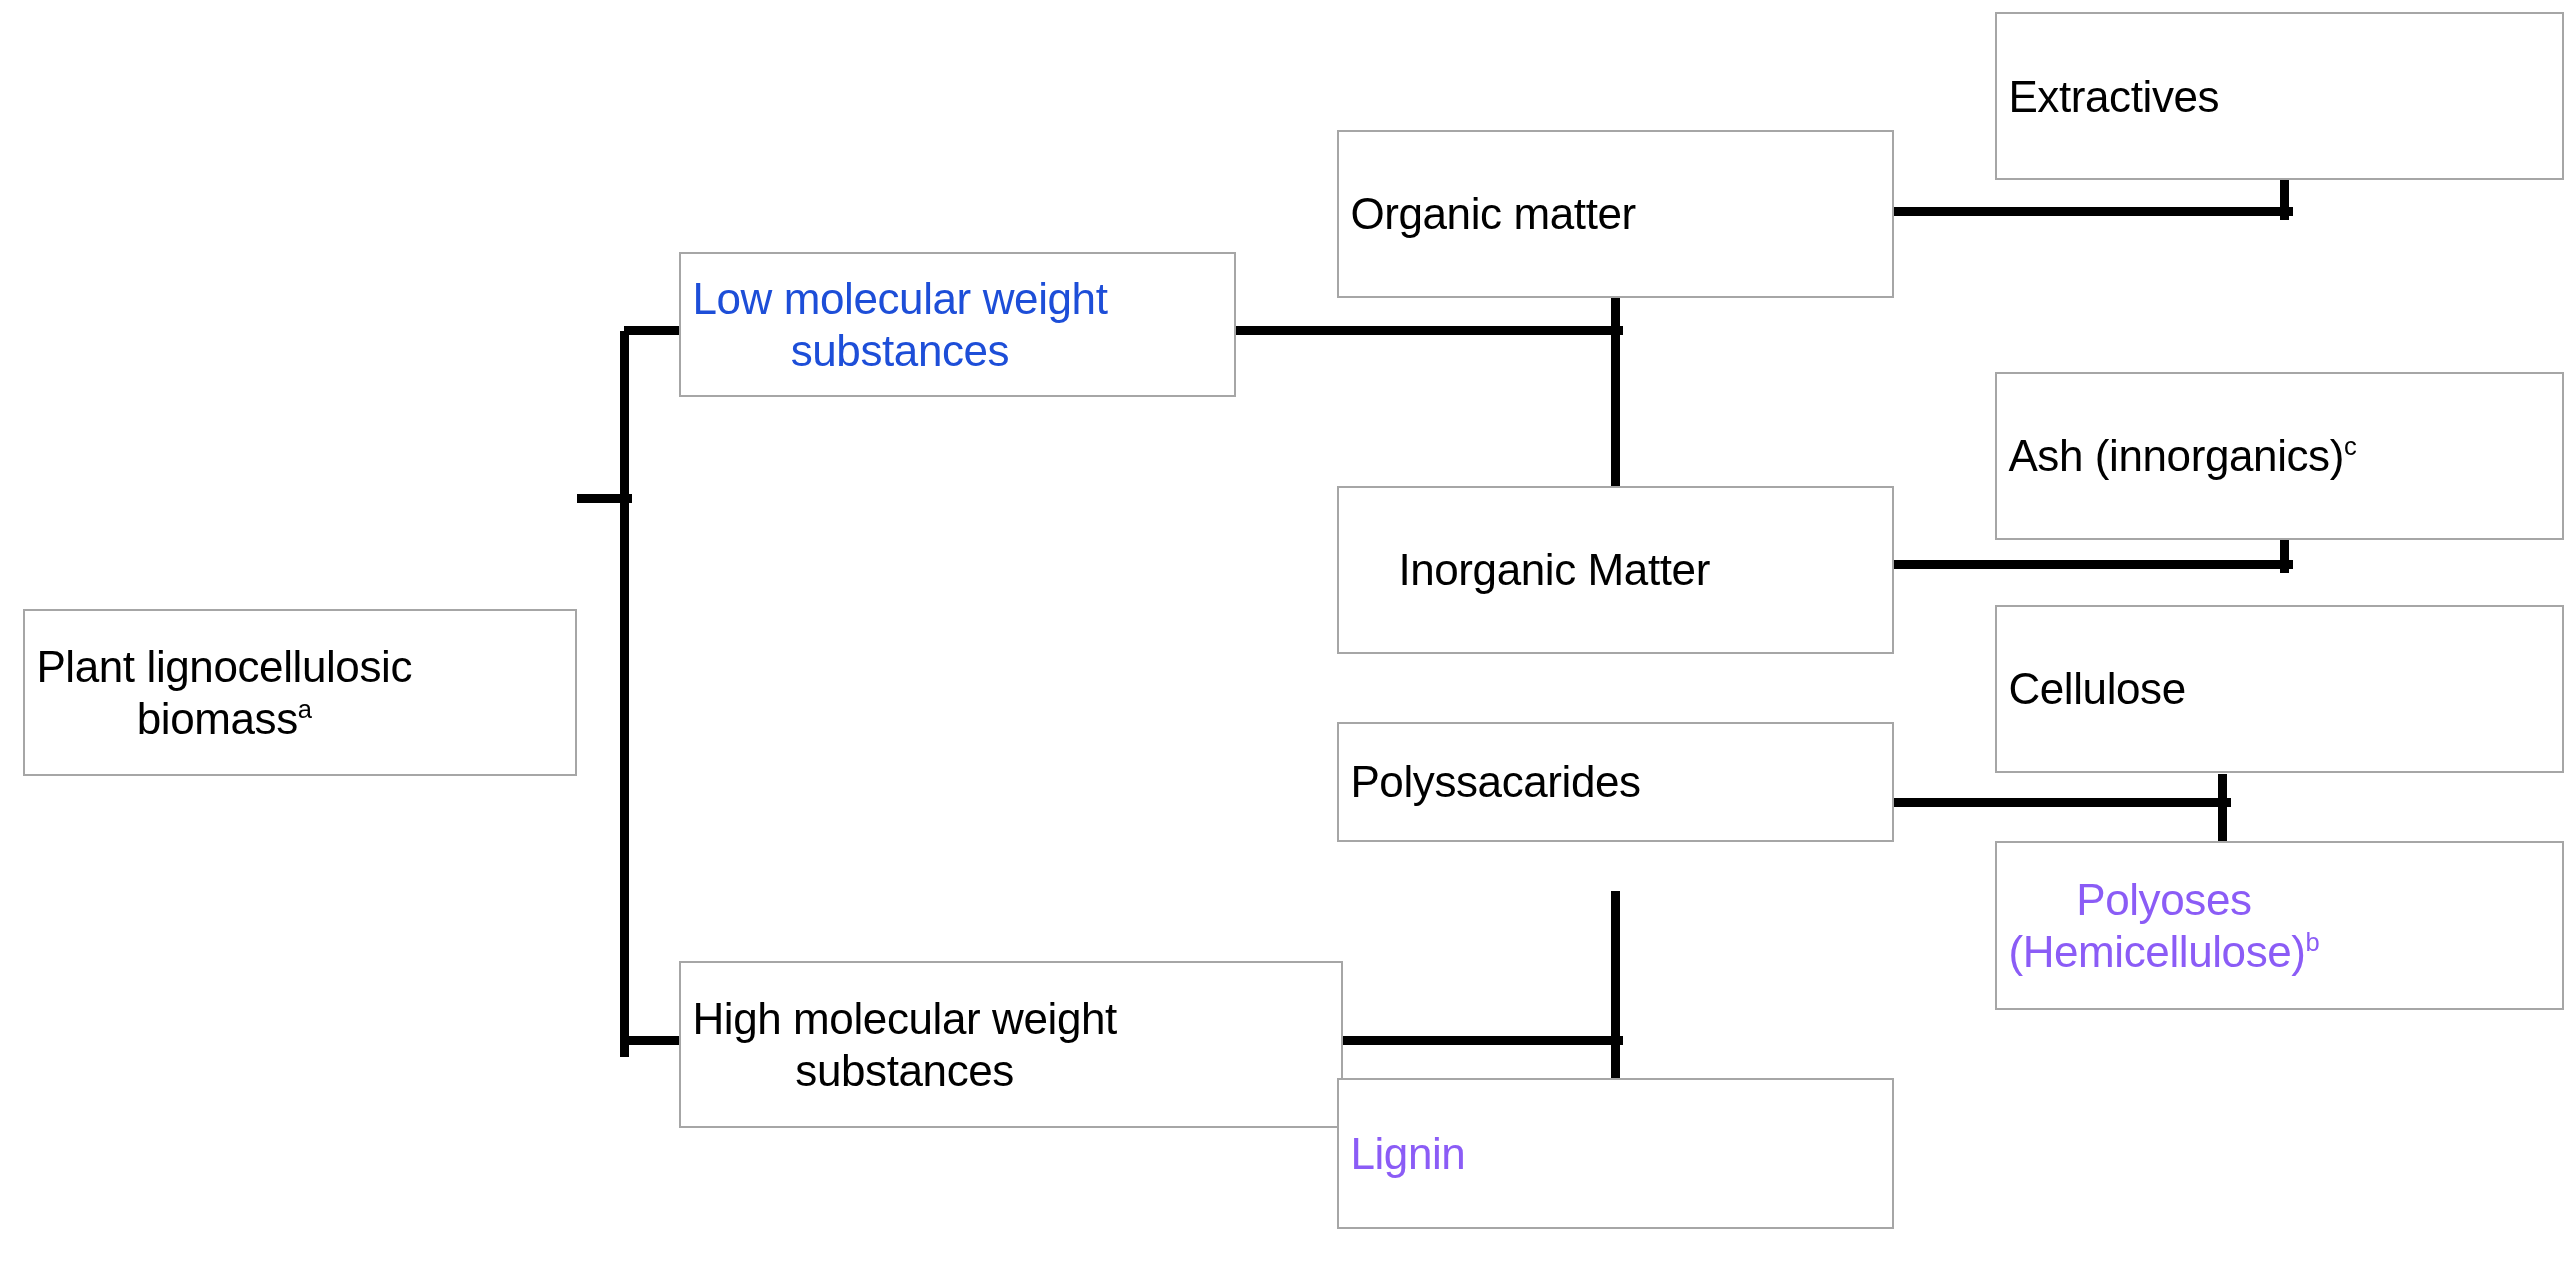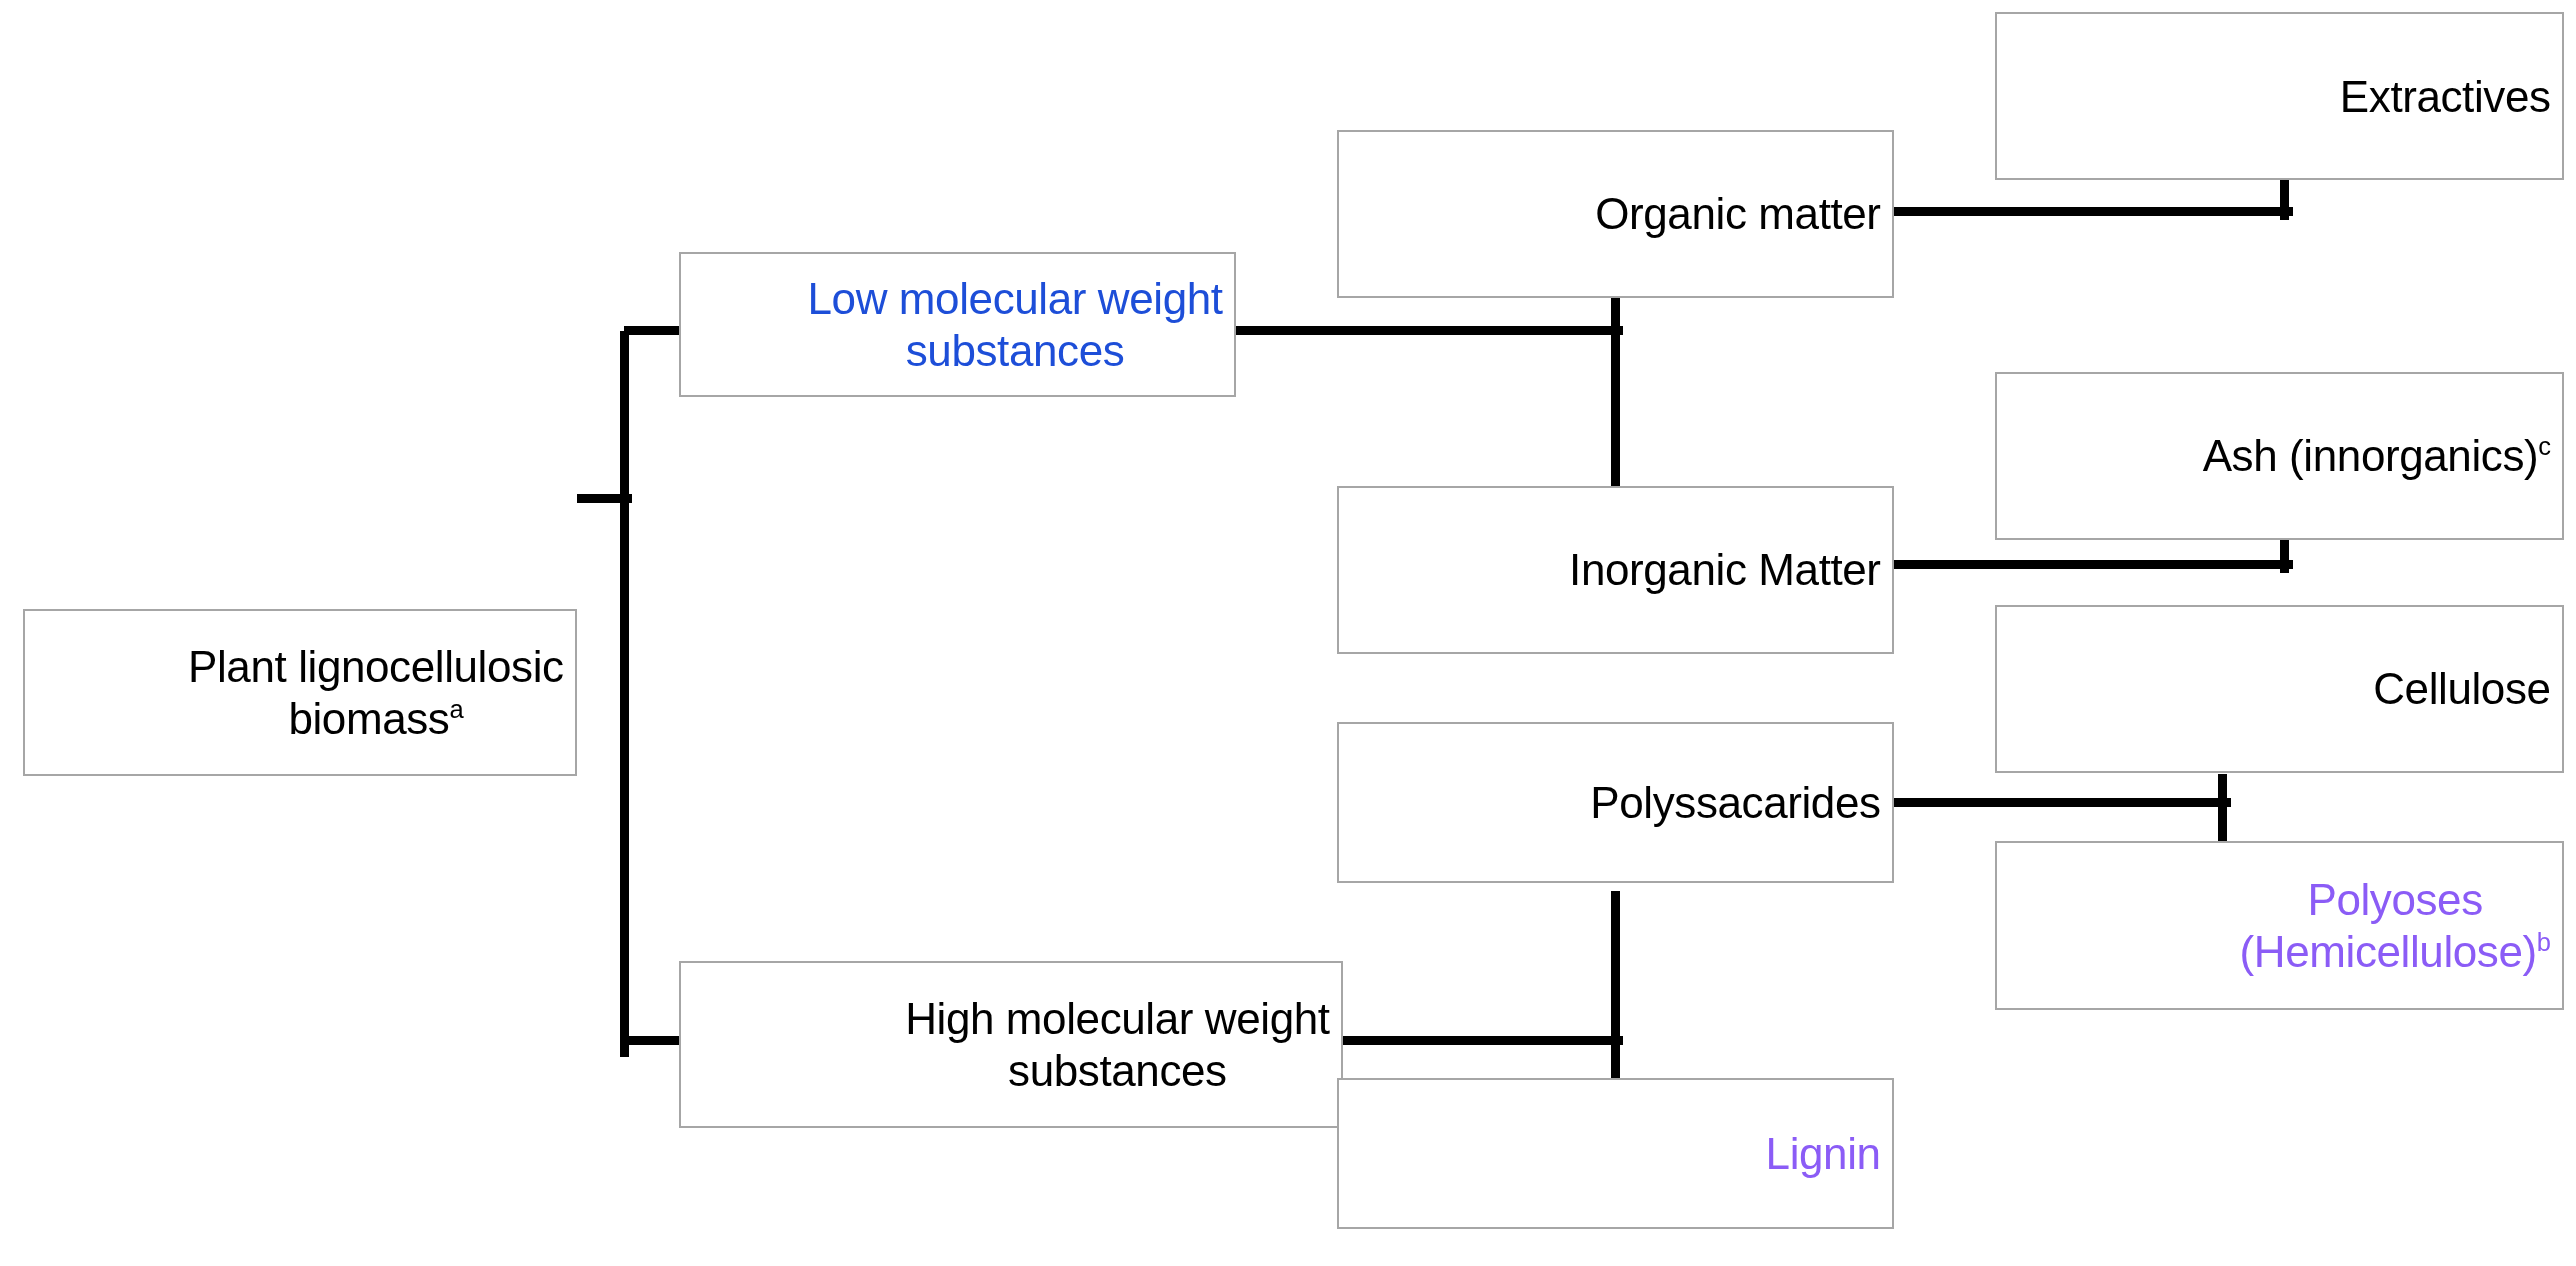--- a/index.html
+++ b/index.html
@@ -15,21 +15,21 @@
     font-family: "Liberation Sans", sans-serif;
     overflow: hidden;
   }
   .node {
     position: absolute;
     box-sizing: border-box;
     background: #ffffff;
     border: 2.4px solid #a6a6a6;
     display: flex;
     align-items: center;
-    justify-content: flex-end;
+    justify-content: flex-start;
     text-align: center;
     color: #000000;
     font-size: 44px;
     line-height: 1.16;
     letter-spacing: -0.4px;
     z-index: 2;
   }
   .node .label {
     display: block;
     padding: 0 11.4px;
@@ -78,21 +78,21 @@
       <div class="node" style="left: 679px; top: 961px; width: 664px; height: 167px; border-color: rgb(166, 166, 166); color: rgb(0, 0, 0);">
         <span class="label">High molecular weight
 substances</span>
       </div>
       <div class="node" style="left: 1337px; top: 130px; width: 557px; height: 168px; border-color: rgb(166, 166, 166); color: rgb(0, 0, 0);">
         <span class="label">Organic matter</span>
       </div>
       <div class="node" style="left: 1337px; top: 486px; width: 557px; height: 168px; border-color: rgb(166, 166, 166); color: rgb(0, 0, 0); padding-left: 48px;">
         <span class="label">Inorganic Matter</span>
       </div>
-      <div class="node" style="left: 1337px; top: 722px; width: 557px; height: 161px; border-color: rgb(166, 166, 166); color: rgb(0, 0, 0);">
+      <div class="node" style="left: 1337px; top: 722px; width: 557px; height: 120px; border-color: rgb(166, 166, 166); color: rgb(0, 0, 0);">
         <span class="label">Polyssacarides</span>
       </div>
       <div class="node" style="left: 1337px; top: 1078px; width: 557px; height: 151px; border-color: rgb(166, 166, 166); color: #8b5cf6;">
         <span class="label">Lignin</span>
       </div>
       <div class="node" style="left: 1995px; top: 12.2px; width: 569px; height: 168px; border-color: rgb(166, 166, 166); color: rgb(0, 0, 0);">
         <span class="label">Extractives</span>
       </div>
       <div class="node" style="left: 1995px; top: 372px; width: 569px; height: 168px; border-color: rgb(166, 166, 166); color: rgb(0, 0, 0);">
         <span class="label">Ash (innorganics)<sup>c</sup></span>

